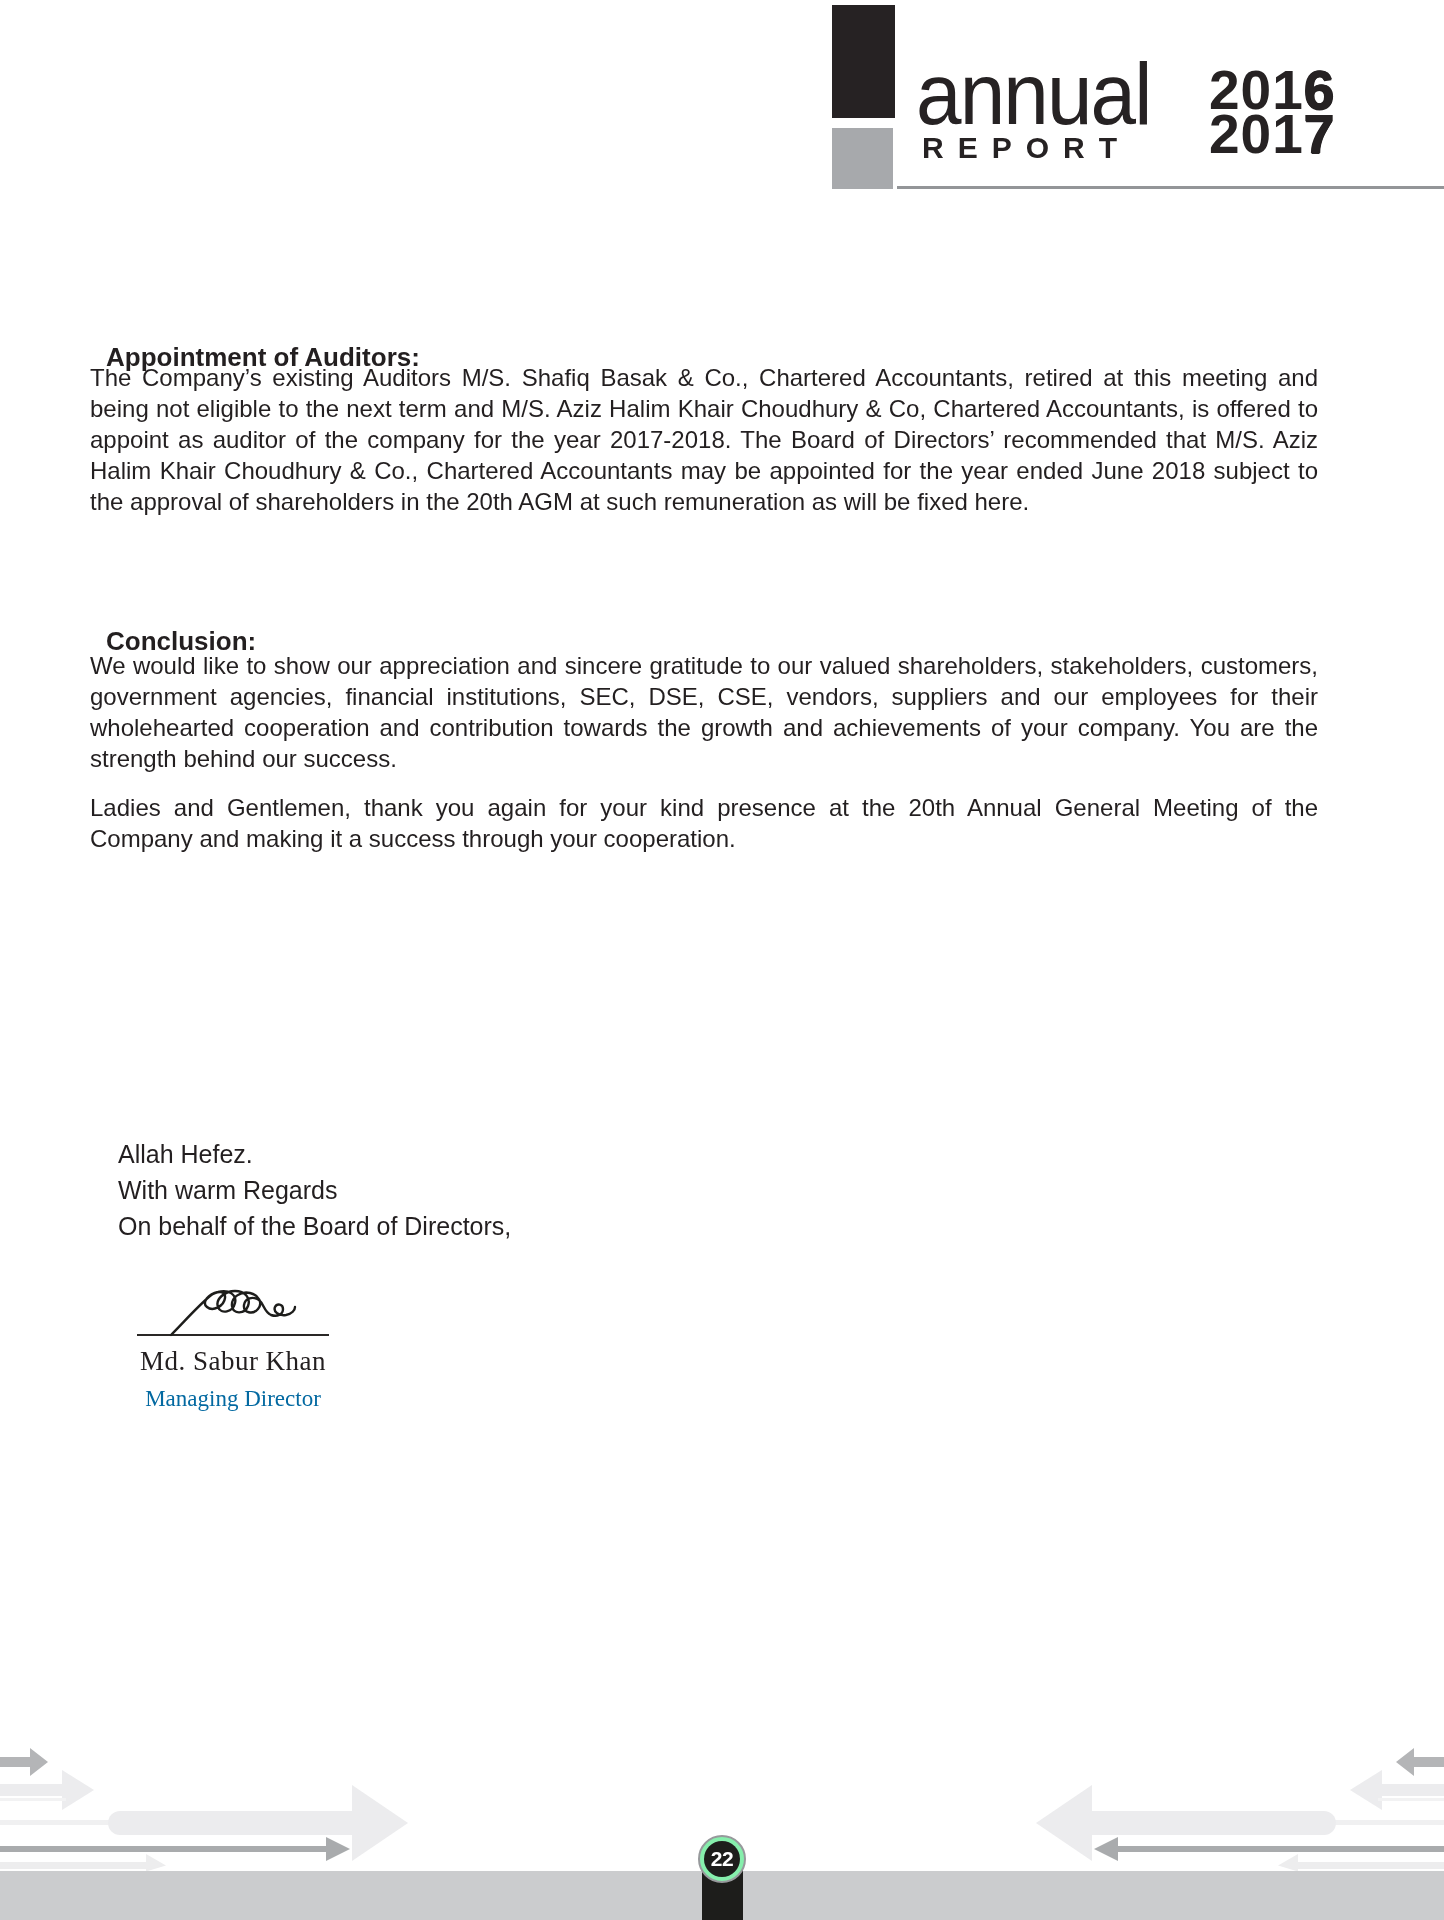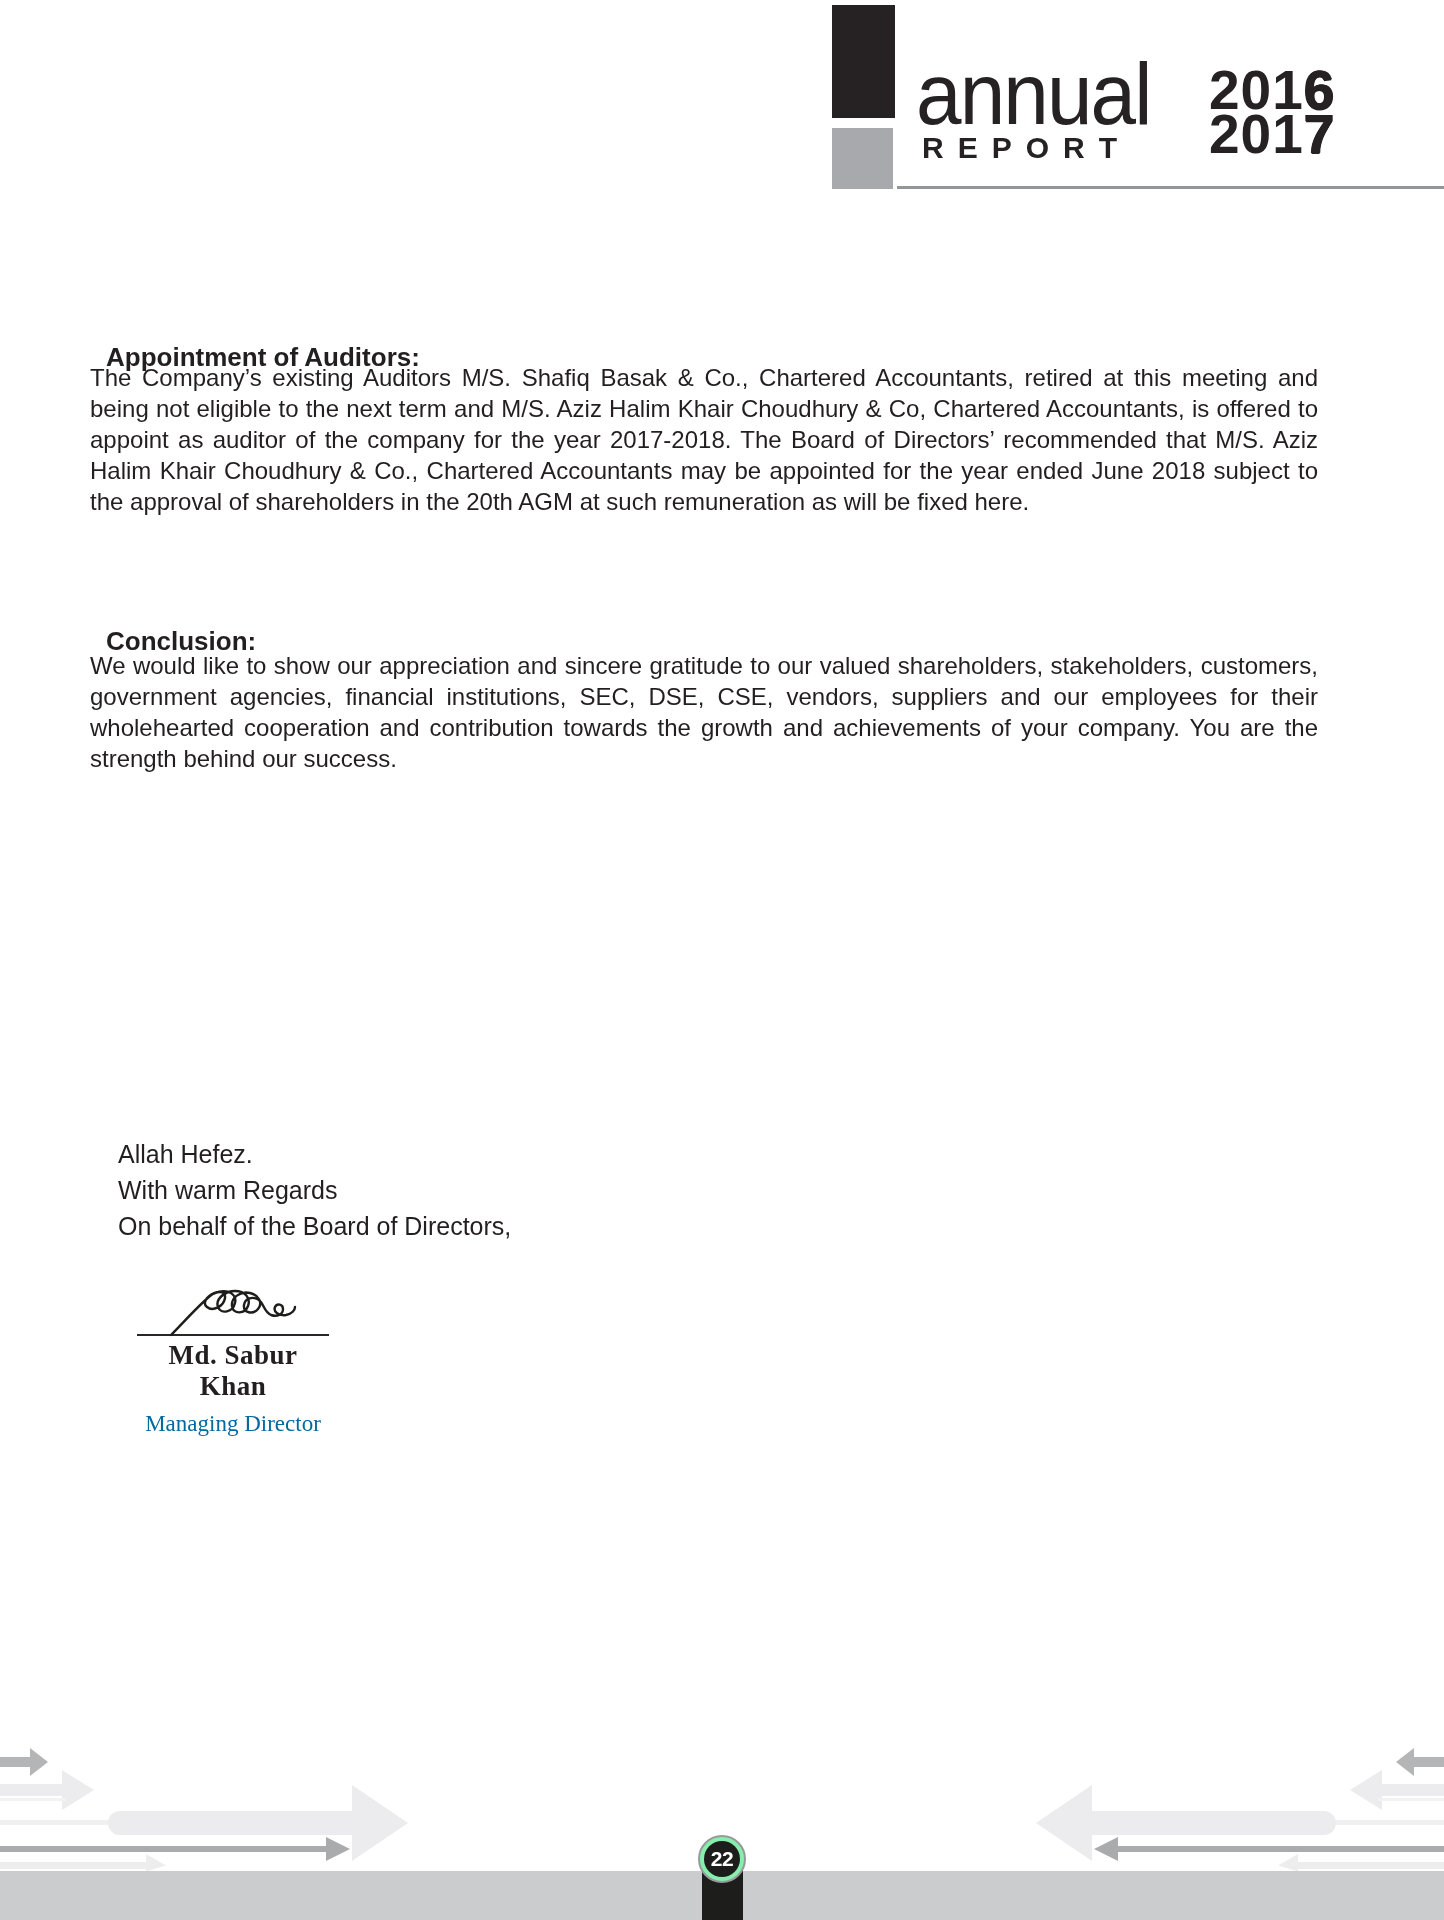--- a/index.html
+++ b/index.html
@@ -29,22 +29,22 @@
   .h-sec{position:absolute;left:90px;margin:16px;font-size:26px;font-weight:bold;color:#231f20;text-align:center;}
   .para{
     position:absolute;left:90px;width:1228px;margin:0;font-size:24px;line-height:31px;
     text-align:justify;color:#231f20;
   }
   .signoff{position:absolute;left:118px;top:1136px;font-size:25px;line-height:36px;color:#231f20;}
   
   .sigblock{position:absolute;left:133px;top:1288px;width:200px;text-align:center;}
   .scribble{display:block;margin:0 auto -4px auto;}
   .sigrule{width:192px;height:2px;background:#2a2826;margin:0 auto;}
-  .signame{font-family:"Liberation Serif",serif;font-weight:bold;font-size:27px;
-    letter-spacing:.5px;color:#231f20;margin-top:4px;}
+  .signame{font-family:"Liberation Serif",serif;font-weight:normal;font-size:27px;
+    letter-spacing:.5px;color:#231f20;margin-top:10px;}
   .sigtitle{font-family:"Liberation Serif",serif;font-size:23px;color:#0369a1;margin-top:9px;}
   
   .arrows{position:absolute;left:0;top:1740px;width:1444px;height:132px;}
   .footer-bar{position:absolute;left:0;top:1871px;width:1444px;height:49px;background:#cbccce;}
   .footer-tab{position:absolute;left:702px;top:1857px;width:41px;height:63px;background:#1d1d1b;}
   .badge-outer{
     position:absolute;left:698px;top:1835px;width:48px;height:48px;border-radius:50%;
     background:#86efac;border:2px solid #97999c;box-sizing:border-box;
     display:flex;align-items:center;justify-content:center;
   }
@@ -67,20 +67,21 @@
     <div><span>201</span><span class="heavy">6</span></div>
     <div><span>201</span><span class="heavy">7</span></div>
   </div>
   <div class="hrule"></div>
 
   <h2 class="h-sec" style="top:326px">Appointment of Auditors:</h2>
   <p class="para" style="top:362px">The Company’s existing Auditors M/S. Shafiq Basak &amp; Co., Chartered Accountants, retired at this meeting and being not eligible to the next term and M/S. Aziz Halim Khair Choudhury &amp; Co, Chartered Accountants, is offered to appoint as auditor of the company for the year 2017-2018. The Board of Directors’ recommended that M/S. Aziz Halim Khair Choudhury &amp; Co., Chartered Accountants may be appointed for the year ended June 2018 subject to the approval of shareholders in the 20th AGM at such remuneration as will be fixed here.</p>
 
   <h2 class="h-sec" style="top:610px">Conclusion:</h2>
   <p class="para" style="top:650px">We would like to show our appreciation and sincere gratitude to our valued shareholders, stakeholders, customers, government agencies, financial institutions, SEC, DSE, CSE, vendors, suppliers and our employees for their wholehearted cooperation and contribution towards the growth and achievements of your company. You are the strength behind our success.</p>
+  <p class="para" style="top:792px">Ladies and Gentlemen, thank you again for your kind presence at the 20th Annual General Meeting of the Company and making it a success through your cooperation.</p>
 
   <div class="signoff">
     <div>Allah Hefez.</div>
     <div>With warm Regards</div>
     <div>On behalf of the Board of Directors,</div>
   </div>
 
   <div class="sigblock">
     <svg class="scribble" width="132" height="50" viewBox="0 0 132 50" fill="none">
       <path d="M4,47 C16,35 30,19 43,8 C51,2 59,3 58,10 C57,18 46,24 40,19 C34,14 42,6 51,4

